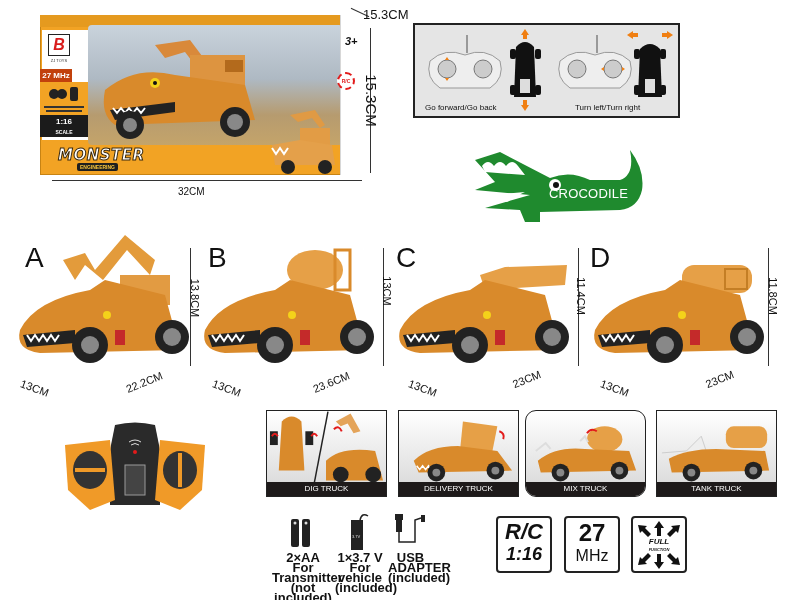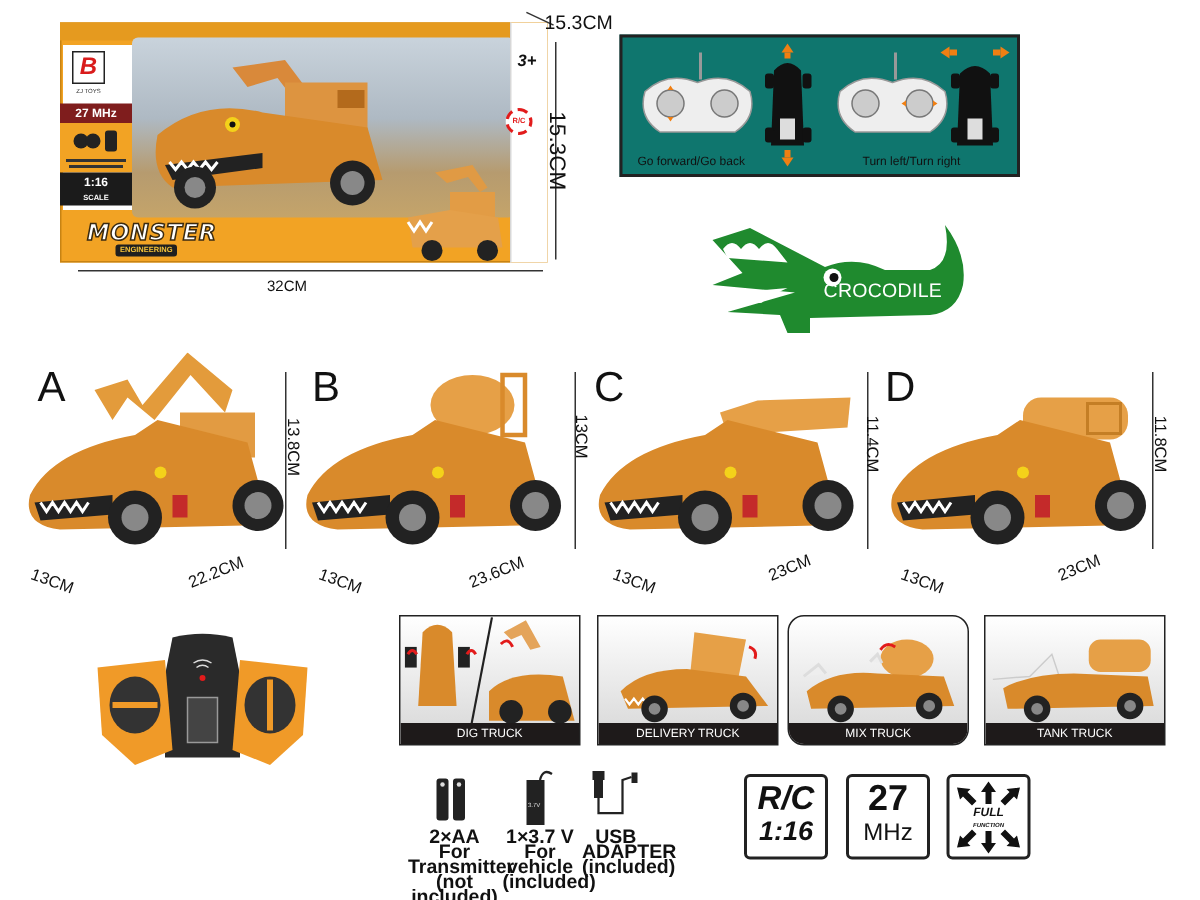--- a/index.html
+++ b/index.html
@@ -8,37 +8,37 @@
   .abs { position: absolute; }
 
   
   .box { left: 40px; top: 15px; width: 325px; height: 160px; background: #f2a324; border: 1px solid #c78313; }
   .box-top { left: 40px; top: 15px; width: 325px; height: 12px; background: #e59a1f; }
   .box-side { left: 340px; top: 15px; width: 25px; height: 160px; background: #fff; border-left: 1px solid #d7d7d7; }
   .box-window { left: 88px; top: 25px; width: 255px; height: 120px; background: linear-gradient(180deg,#c9d3dc 0%,#aeb9c3 45%,#b69b6f 75%,#c4a46a 100%); border-radius: 4px; }
   .box-leftpanel { left: 42px; top: 30px; width: 46px; height: 110px; background: #fff; }
   .box-logo { left: 48px; top: 34px; width: 22px; height: 22px; border: 1px solid #222; color: #d91c1c; font-weight: bold; font-style: italic; font-size: 16px; text-align: center; line-height: 20px; }
   .box-brand { left: 44px; top: 58px; width: 30px; font-size: 4px; text-align: center; color: #333; }
-  .box-freq { left: 40px; top: 69px; width: 48px; height: 13px; background: #7f1d1d; color: #fff; font-weight: bold; font-size: 8px; text-align: center; line-height: 13px; }
+  .box-freq { left: 40px; top: 69px; width: 32px; height: 13px; background: #c2410c; color: #fff; font-weight: bold; font-size: 8px; text-align: center; line-height: 13px; }
   .box-icons { left: 40px; top: 82px; width: 48px; height: 33px; background: #f2a324; }
   .box-scale { left: 40px; top: 115px; width: 48px; height: 22px; background: #1b1b1b; color: #fff; font-weight: bold; font-size: 8px; text-align: center; line-height: 10px; padding-top: 2px; }
   .box-scale small { display: block; font-size: 5px; }
   .box-monster { left: 58px; top: 146px; font-family: "DejaVu Sans", sans-serif; font-weight: bold; font-style: italic; font-size: 15px; color: #fff; -webkit-text-stroke: 1px #3a2a10; letter-spacing: 0.5px; }
   .box-engineering { left: 77px; top: 163px; background: #1f1f1f; color: #f5c23a; font-weight: bold; font-size: 5px; padding: 1px 3px; border-radius: 2px; }
   .box-age { left: 345px; top: 35px; font-weight: bold; font-style: italic; font-size: 11px; }
   .box-rc { left: 337px; top: 72px; width: 18px; height: 18px; border-radius: 50%; border: 2px dashed #e21b1b; color: #e21b1b; font-size: 5px; font-weight: bold; text-align: center; line-height: 14px; background: #fff; }
   .box-truck { left: 95px; top: 40px; width: 175px; height: 100px; }
   .box-minitruck { left: 270px; top: 110px; width: 70px; height: 65px; }
 
   
   .dim { font-size: 13px; color: #111; }
   .dim-line { background: #333; }
 
   
-  .ctrl { left: 413px; top: 23px; width: 267px; height: 95px; border: 2px solid #222; background: #0f766e; }
+  .ctrl { left: 413px; top: 23px; width: 267px; height: 95px; border: 2px solid #222; background: #e5e5e5; }
   .ctrl-label { font-size: 8px; color: #111; }
 
   
   .croc { left: 470px; top: 140px; width: 175px; height: 85px; }
   .croc-text { left: 549px; top: 186px; color: #fff; font-size: 13px; letter-spacing: 0.2px; }
 
   
   .variant-letter { font-size: 28px; color: #111; }
   .variant-car { width: 185px; height: 130px; }
 

